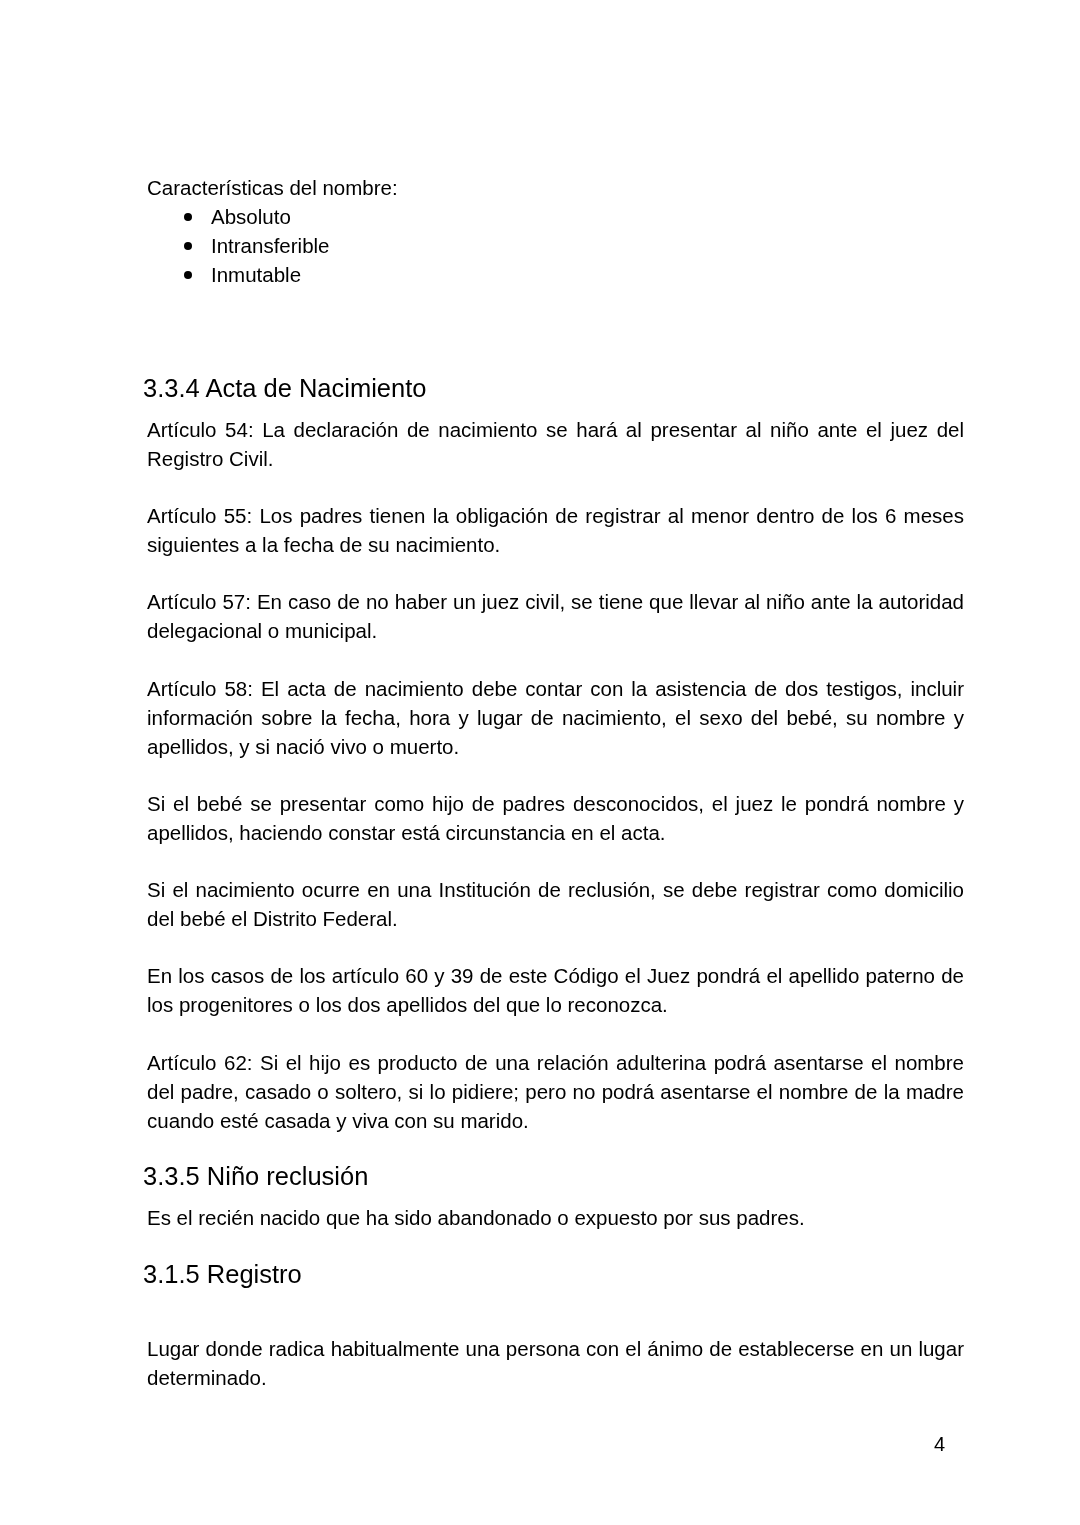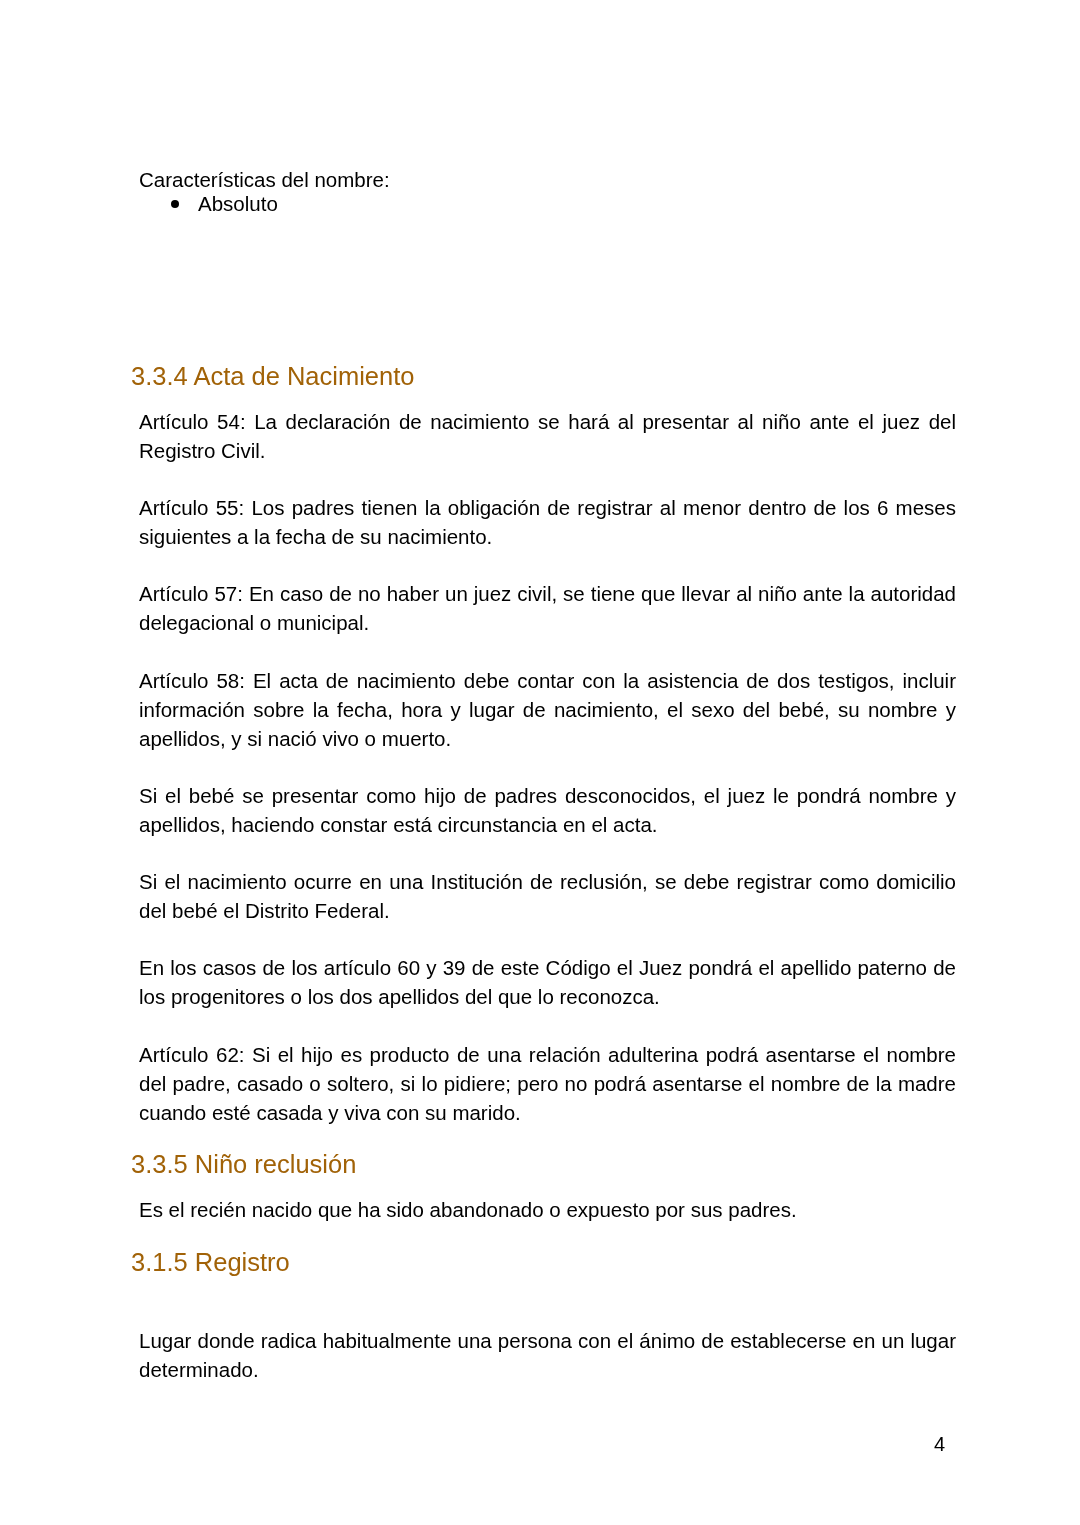--- a/index.html
+++ b/index.html
@@ -2,42 +2,44 @@
 <html><head>
   <meta charset="utf-8">
   <style>
     html, body { margin: 0; padding: 0; background: #ffffff; }
     body {
       width: 1080px; height: 1525px; position: relative; overflow: hidden;
       font-family: "Liberation Sans", sans-serif; color: #000000;
     }
     .page { position: absolute; left: 131px; top: 0; width: 817px; }
     .p {
-      font-size: 20.5px; line-height: 29px; margin: 8px; text-align: justify;
+      font-size: 20.5px; line-height: 29px; margin: 16px; text-align: justify;
       text-align-last: left;
     }
     .h3 {
-      font-size: 25.5px; color: #a16207; margin: 0; line-height: 32px; font-weight: normal;
+      font-size: 25.5px; color: #000000; margin: 12px; line-height: 32px; font-weight: normal;
     }
-    ul.bullets { list-style: none; margin: 3px; padding: 0; }
+    ul.bullets { list-style: none; margin: 16px; padding: 0; }
     ul.bullets li { position: relative; padding-left: 64px; font-size: 20.5px; line-height: 29px; }
     ul.bullets li .dot {
       position: absolute; left: 37px; top: 11px; width: 8px; height: 8px;
       border-radius: 50%; background: #000;
     }
     .abs { position: absolute; left: 0; width: 817px; }
     .page-num { position: absolute; left: 934px; top: 1433px; font-size: 20px; }
   </style>
 </head>
 <body>
 
 <div class="page">
   <p class="p abs" style="top:157px">Características del nombre:</p>
   <ul class="bullets abs" style="top:186px">
     <li><span class="dot"></span><span>Absoluto</span></li>
+    <li><span class="dot"></span><span>Intransferible</span></li>
+    <li><span class="dot"></span><span>Inmutable</span></li>
   </ul>
 
   <h3 class="h3 abs" style="top:360px">3.3.4 Acta de Nacimiento</h3>
   <p class="p abs" style="top:399px">Artículo 54: La declaración de nacimiento se hará al presentar al niño ante el juez del Registro Civil.</p>
   <p class="p abs" style="top:485px">Artículo 55: Los padres tienen la obligación de registrar al menor dentro de los 6 meses siguientes a la fecha de su nacimiento.</p>
   <p class="p abs" style="top:571px">Artículo 57: En caso de no haber un juez civil, se tiene que llevar al niño ante la autoridad delegacional o municipal.</p>
   <p class="p abs" style="top:658px">Artículo 58: El acta de nacimiento debe contar con la asistencia de dos testigos, incluir información sobre la fecha, hora y lugar de nacimiento, el sexo del bebé, su nombre y apellidos, y si nació vivo o muerto.</p>
   <p class="p abs" style="top:773px">Si el bebé se presentar como hijo de padres desconocidos, el juez le pondrá nombre y apellidos, haciendo constar está circunstancia en el acta.</p>
   <p class="p abs" style="top:859px">Si el nacimiento ocurre en una Institución de reclusión, se debe registrar como domicilio del bebé el Distrito Federal.</p>
   <p class="p abs" style="top:945px">En los casos de los artículo 60 y 39 de este Código el Juez pondrá el apellido paterno de los progenitores o los dos apellidos del que lo reconozca.</p>

